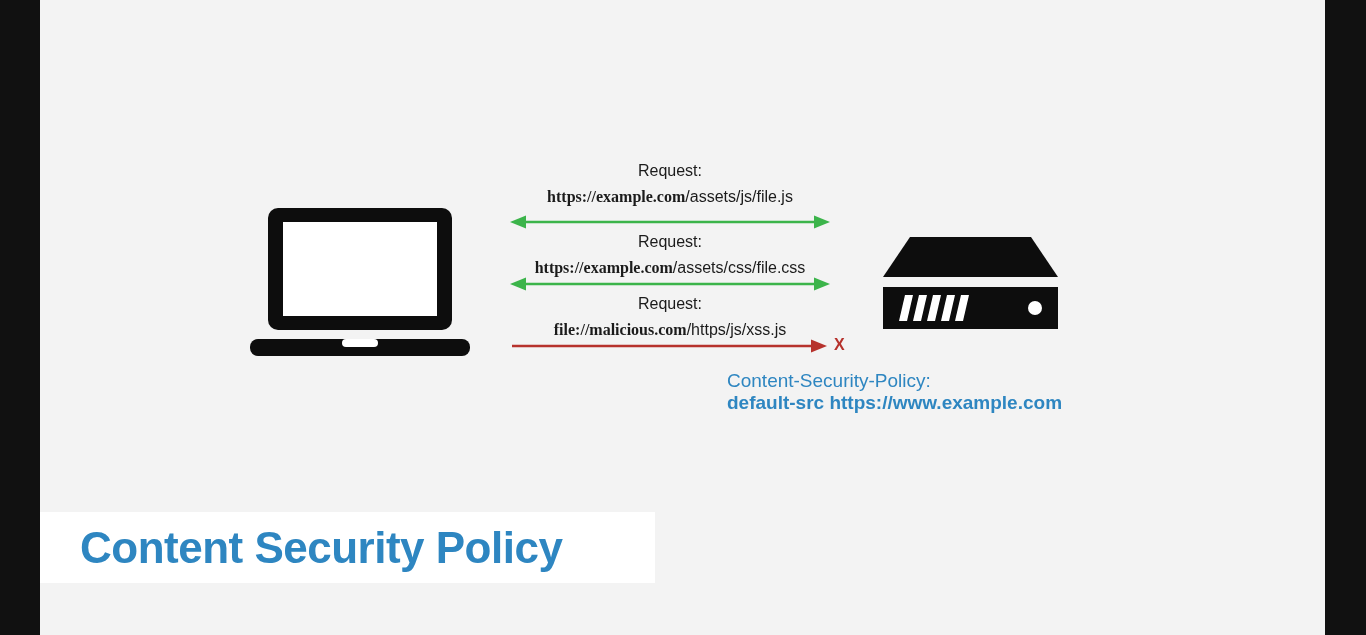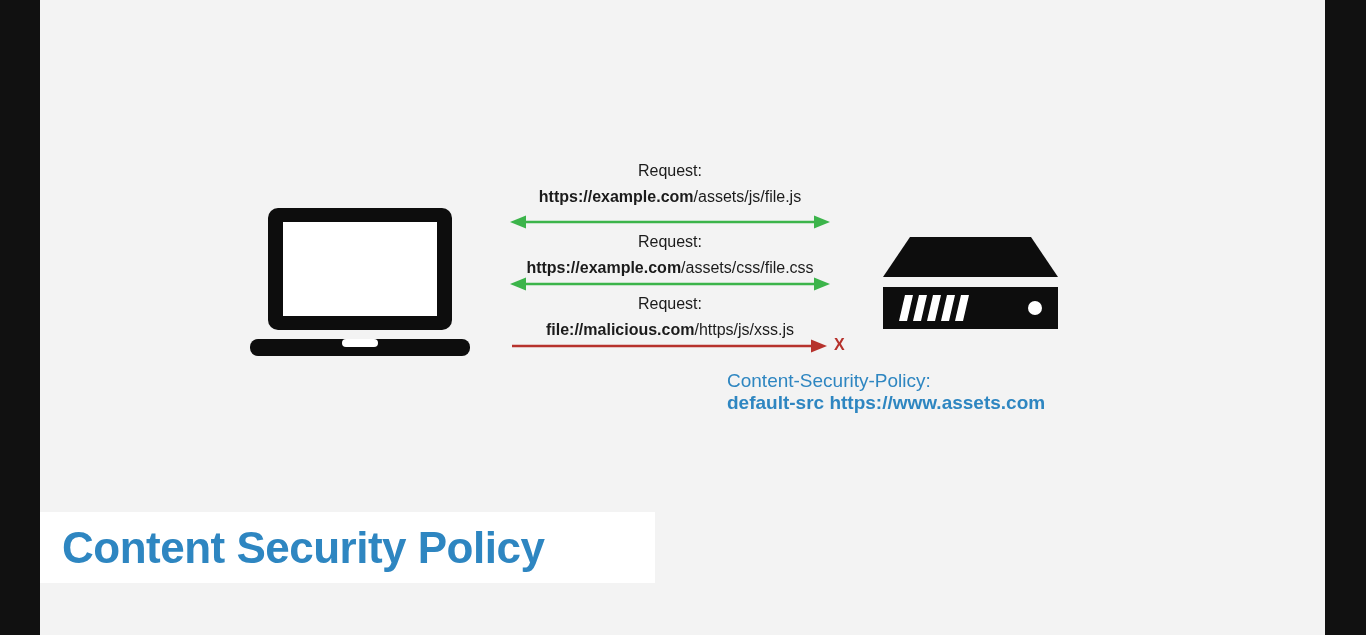--- a/index.html
+++ b/index.html
@@ -53,21 +53,21 @@
   .req {
     position: absolute;
     left: 470px;
     width: 400px;
     text-align: center;
     font-size: 16px;
     line-height: 22px;
     color: #1b1b1b;
   }
   .req .label { display: block; margin-bottom: 4px; }
-  .req b { font-weight: 700; }
+  .req b { font-weight: 700; font-family: Liberation Serif, serif; }
   .req-1 { top: 160px; }
   .req-2 { top: 231px; }
   .req-3 { top: 293px; }
 
   .blocked-x {
     position: absolute;
     left: 834px; top: 336px;
     font-size: 16px;
     line-height: 18px;
     font-weight: 700;
@@ -88,21 +88,21 @@
   .title-banner {
     position: absolute;
     left: 40px; top: 512px;
     width: 615px; height: 71px;
     background: #ffffff;
     display: flex;
     align-items: center;
     z-index: 6;
   }
   .title-banner .title-text {
-    padding-left: 22px;
+    padding-left: 40px;
     font-size: 44px;
     font-weight: 700;
     letter-spacing: -0.5px;
     color: var(--accent);
     white-space: nowrap;
   }
 </style>
 </head>
 <body>
 
@@ -160,20 +160,20 @@
 
   <div class="req req-3">
     <span class="label">Request:</span>
     <span class="url"><b>file://malicious.com</b><span>/https/js/xss.js</span></span>
   </div>
 
   <span class="blocked-x">X</span>
 
   <div class="csp-label">
     <span class="line1" style="display:block">Content-Security-Policy:</span>
-    <span class="line2" style="display:block">default-src https://www.assets.com</span>
+    <span class="line2" style="display:block">default-src https://www.example.com</span>
   </div>
 
   <div class="title-banner">
     <span class="title-text">Content Security Policy</span>
   </div>
 
 </div>
 
 </body></html>

